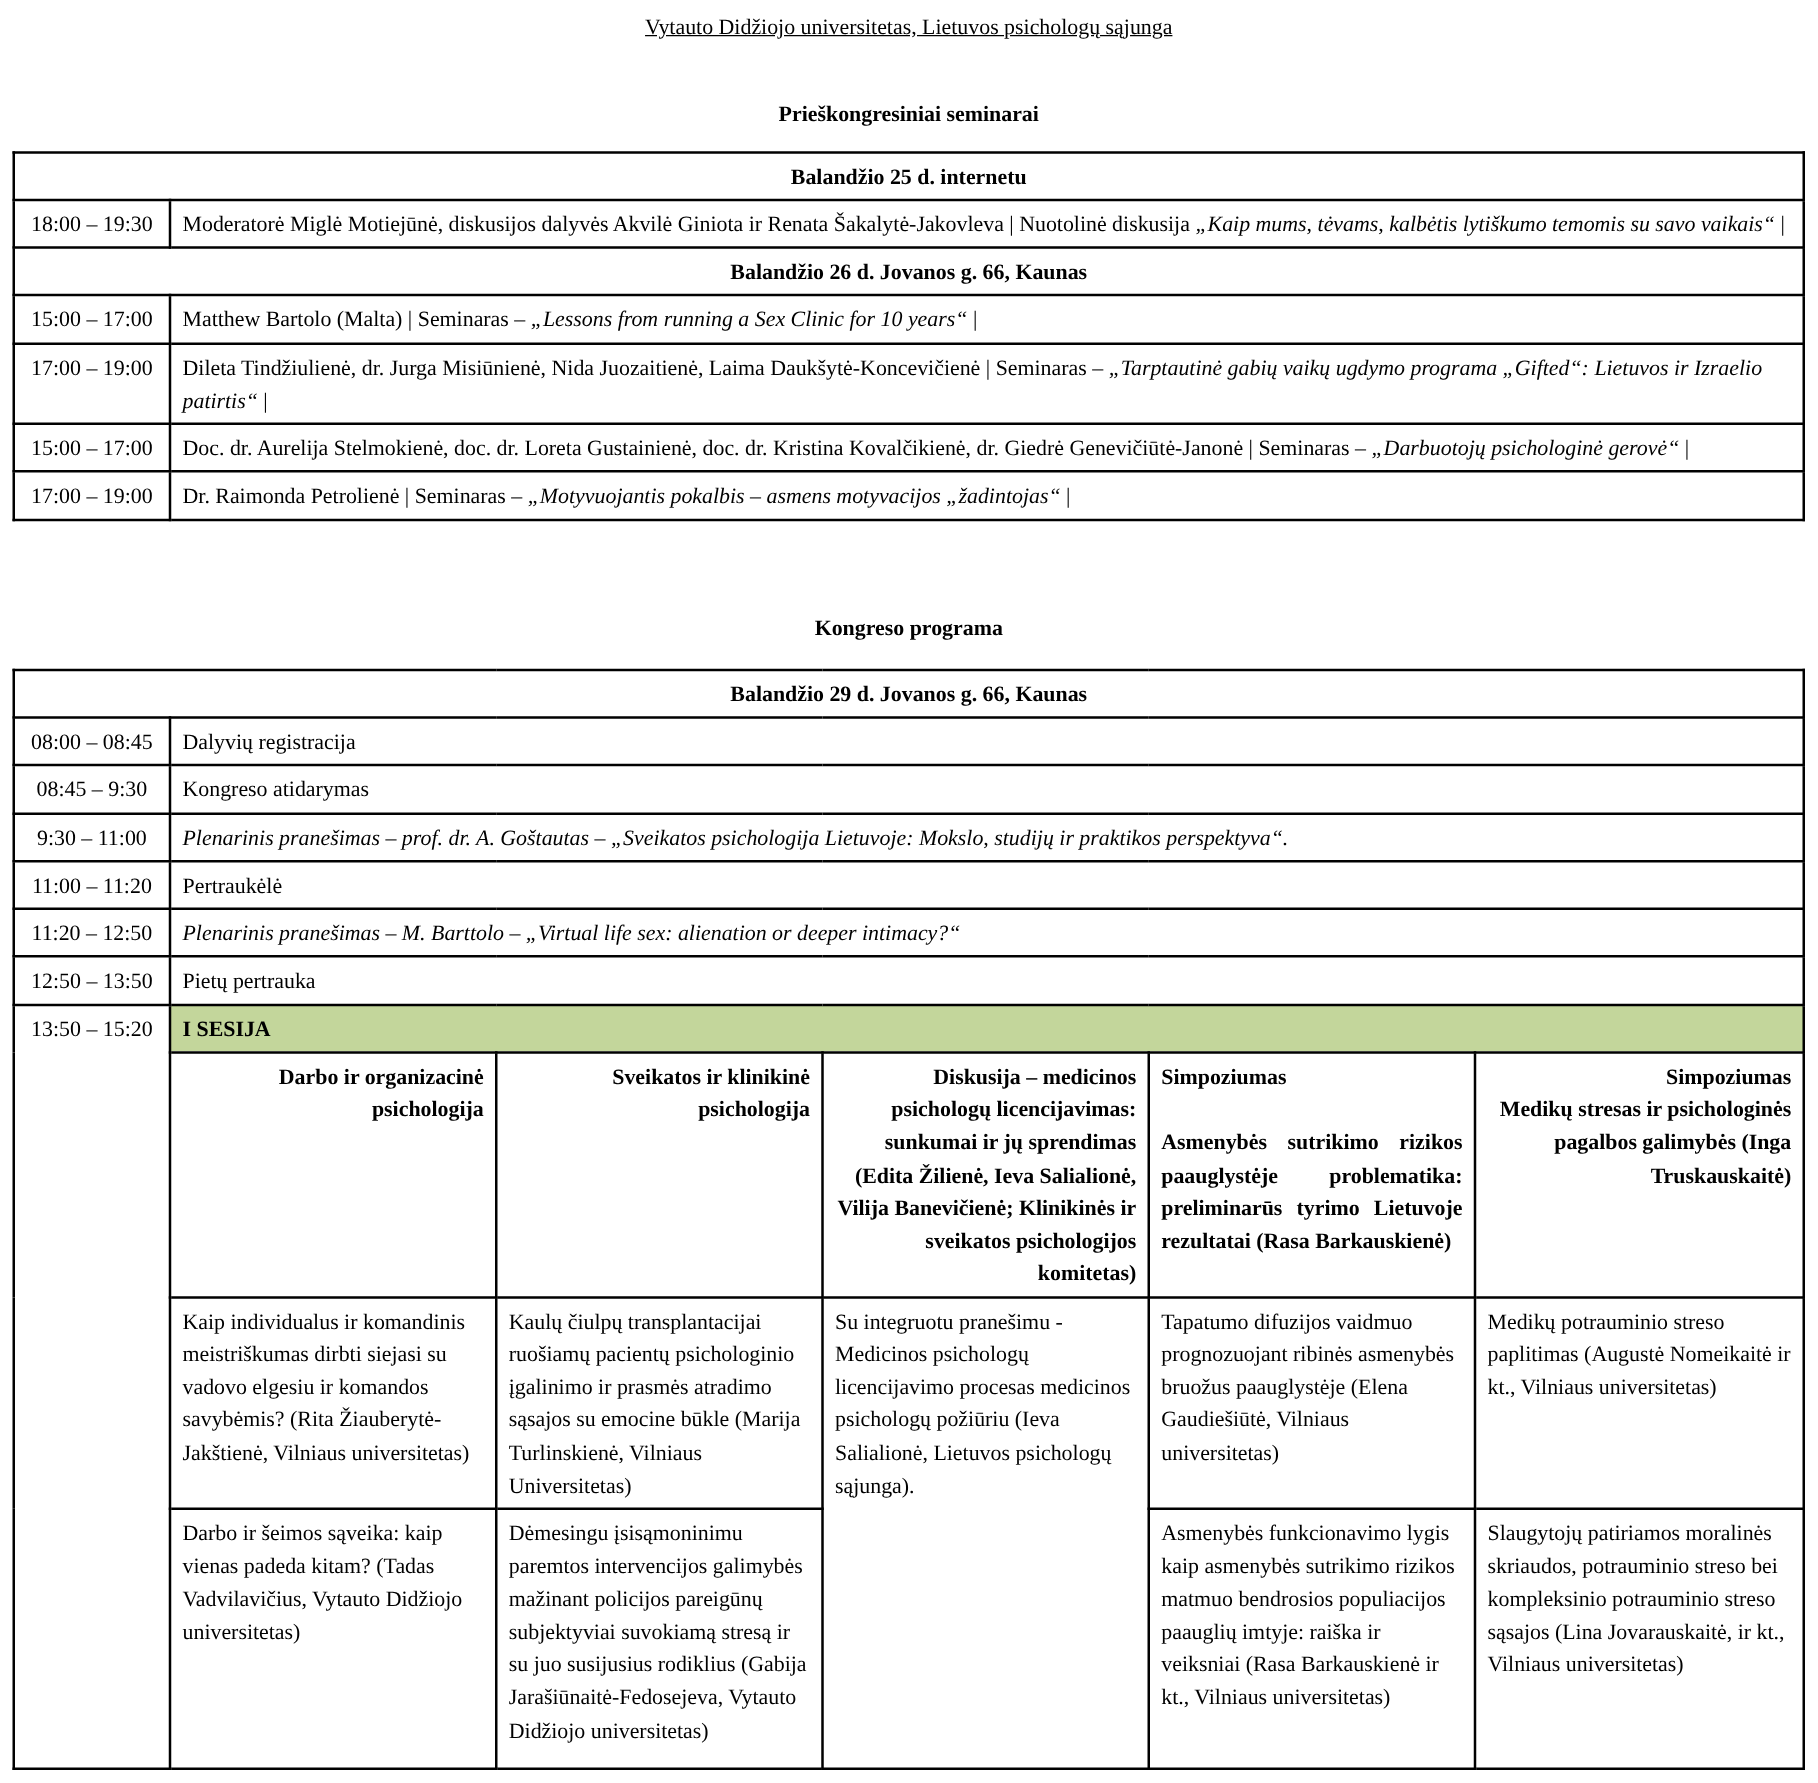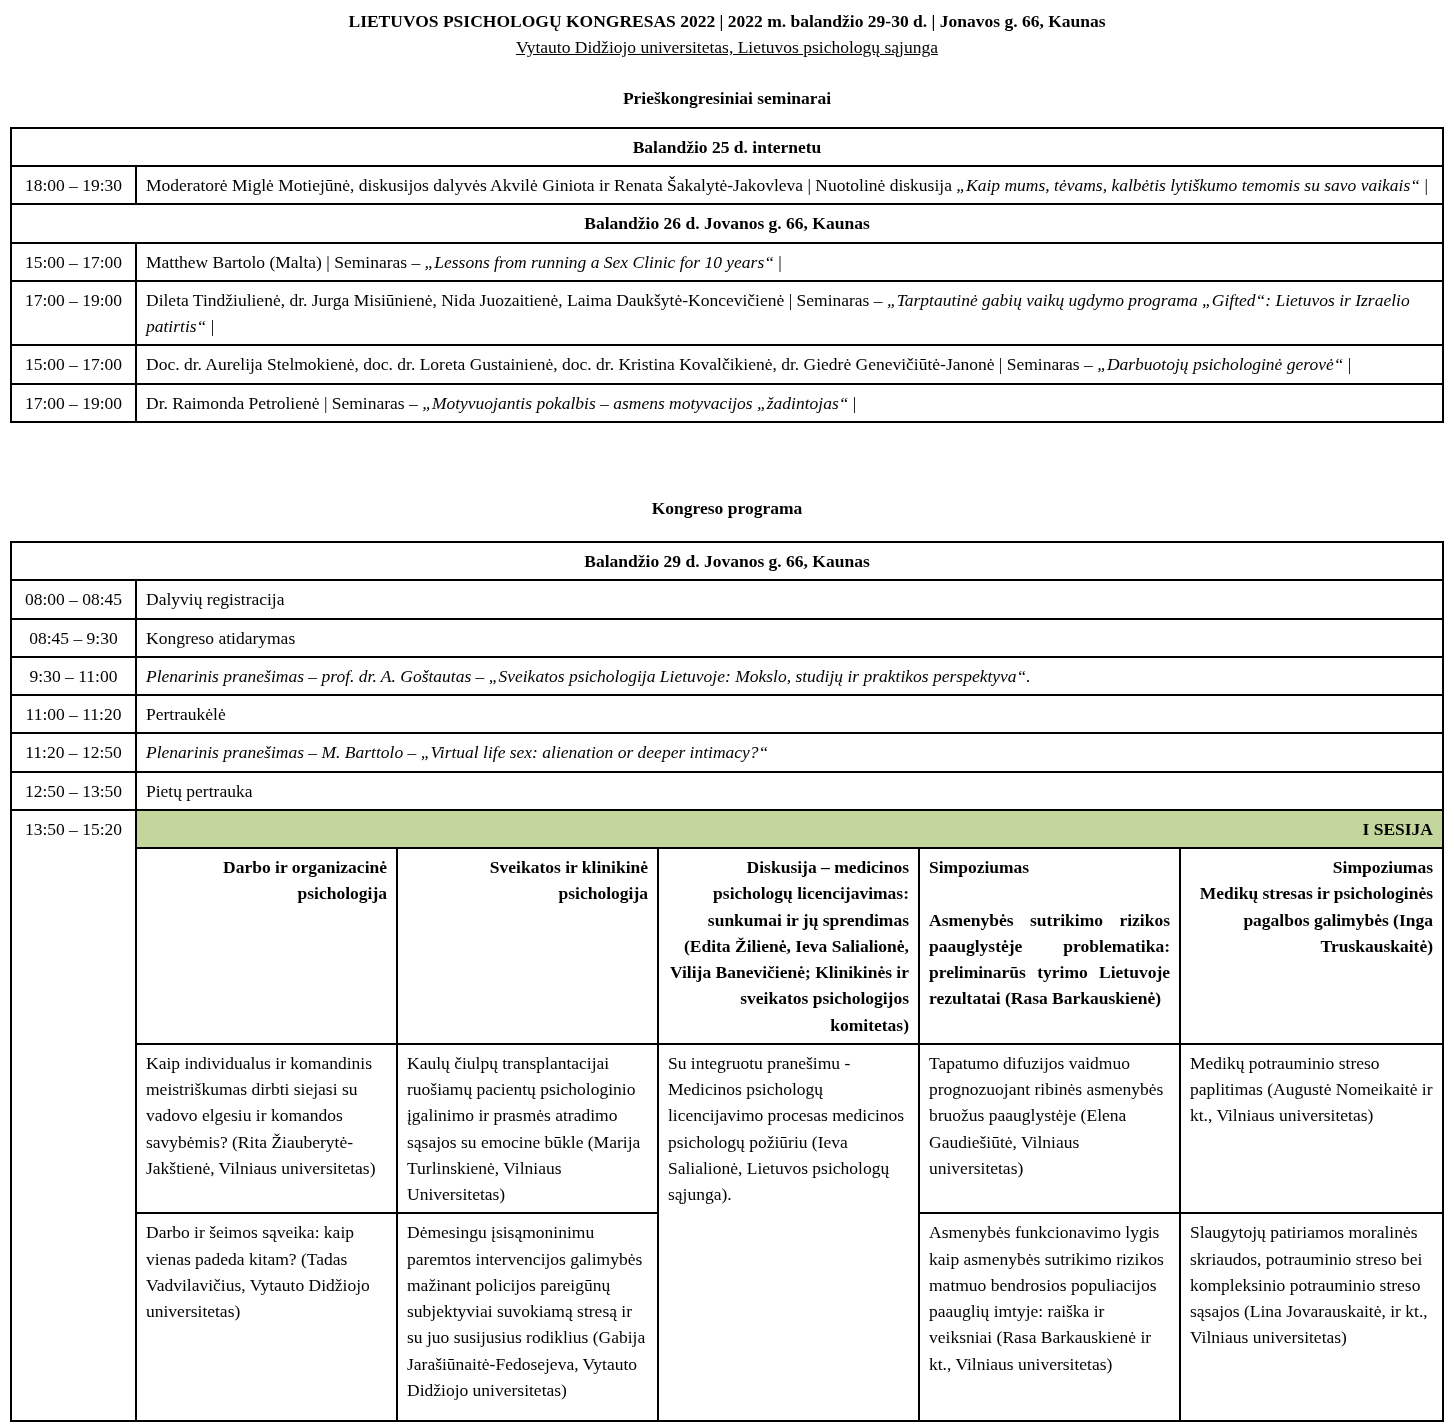--- a/index.html
+++ b/index.html
@@ -1,44 +1,43 @@
 <!DOCTYPE html>
 <html lang="lt" style="--banner: #c3d69b;"><head>
 <meta charset="utf-8">
 <style>
   html,body{margin:0;padding:0;background:#ffffff;color:#000000;}
   body{width:1454px;height:1426px;overflow:hidden;font-family:"Liberation Serif", serif;}
   .page{padding:8px 10px 0 10px;}
   .doc-title{text-align:center;font-weight:bold;font-size:17.5px;line-height:1.5;}
   .doc-subtitle{text-align:center;font-size:17.5px;line-height:1.5;text-decoration:underline;}
   .section-heading{text-align:center;font-weight:bold;font-size:17.5px;line-height:1.5;}
-  #pre-heading{margin:24px 0 16px 0;}
+  #pre-heading{margin:44px 0 16px 0;}
   #prog-heading{margin:72px 0 20px 0;}
 
   table{border-collapse:collapse;width:1434px;table-layout:fixed;}
   td{border:2px solid #000;font-size:17.5px;line-height:1.5;padding:5px 9px;vertical-align:top;
      overflow:hidden;word-wrap:break-word;}
   .time-cell{text-align:center;white-space:nowrap;padding-left:2px;padding-right:2px;}
   .day-cell{text-align:center;font-weight:bold;}
   .event-cell{}
   .it{font-style:italic;margin-top:20px;}
 
-  .banner-cell{text-align:right;font-weight:bold;background:var(--banner,#c3d69b);}
+  .banner-cell{text-align:left;font-weight:bold;background:var(--banner,#c3d69b);}
   .sess-header{font-weight:bold;white-space:pre-line;text-align:right;}
   .justify{text-align:justify;}
   .row-sess-header td{height:150px;}
   .row-sess-body1 td{height:146px;border-radius:11px;}
   .row-sess-body2 td{height:196px;}
 </style>
 </head>
 <body>
 
 <div class="page">
 
-  <div class="doc-title">LIETUVOS PSICHOLOGŲ KONGRESAS 2022 | 2022 m. balandžio 29-30 d. | Jonavos g. 66, Kaunas</div>
   <div class="doc-subtitle">Vytauto Didžiojo universitetas, Lietuvos psichologų sąjunga</div>
 
   <div class="section-heading" id="pre-heading">Prieškongresiniai seminarai</div>
 
   <table>
     <colgroup>
         <col style="width:125px">
         <col>
       </colgroup>
     <tbody id="pre-tbody">

